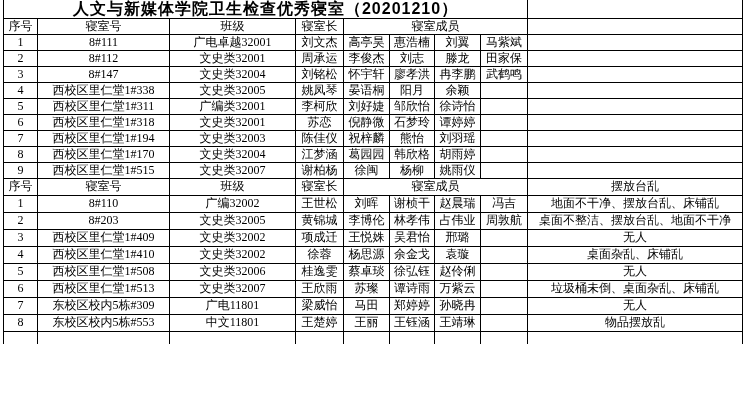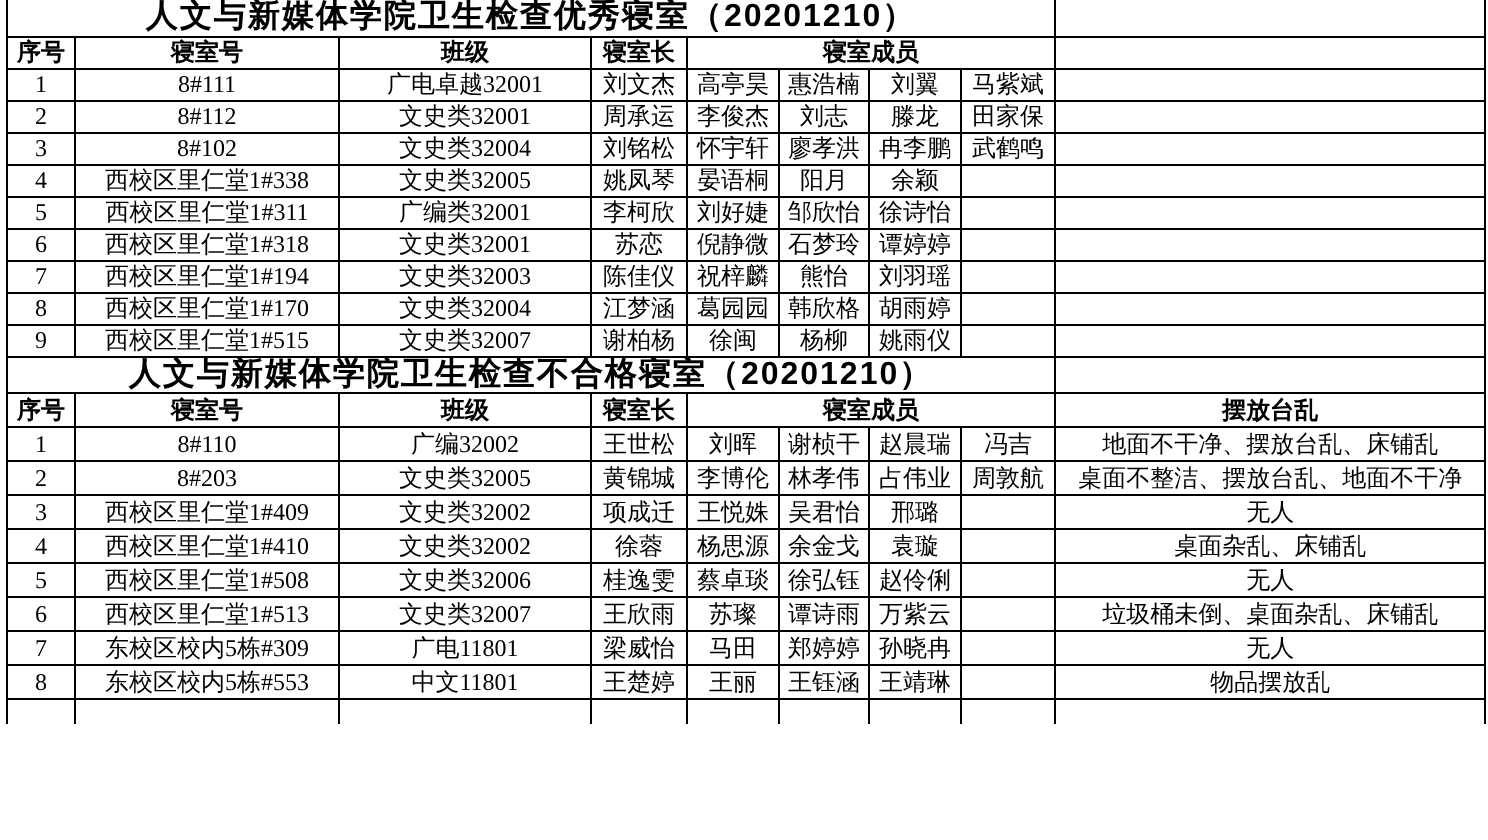--- a/index.html
+++ b/index.html
@@ -39,21 +39,21 @@
     height: 27px;
     border: 1px solid #000;
   }
   .t1 tr.title-row td { border-top: none; }
   td.title-cell {
     font-family: "Liberation Sans", "DejaVu Sans", sans-serif;
     font-weight: bold;
     font-size: 16px;
     letter-spacing: 1px;
   }
-  tr.header-row td { height: 26px; font-weight: bold; }
+  tr.header-row td { height: 26px; }
   .t1 tbody td { height: 15px; }
   .t2 tbody td { height: 16px; }
   tr.cutoff-row td { height: 12px; border-bottom: none; }
 </style>
 </head>
 <body>
 
 <div class="sheet">
 
   <table class="t1">
@@ -100,21 +100,21 @@
           <td>文史类32001</td>
           <td>周承运</td>
           <td>李俊杰</td>
           <td>刘志</td>
           <td>滕龙</td>
           <td>田家保</td>
           <td></td>
         </tr>
         <tr>
           <td>3</td>
-          <td>8#102</td>
+          <td>8#147</td>
           <td>文史类32004</td>
           <td>刘铭松</td>
           <td>怀宇轩</td>
           <td>廖孝洪</td>
           <td>冉李鹏</td>
           <td>武鹤鸣</td>
           <td></td>
         </tr>
         <tr>
           <td>4</td>
@@ -191,24 +191,20 @@
         <col style="width:132px">
         <col style="width:126px">
         <col style="width:48px">
       <col style="width:46px">
         <col style="width:45px">
         <col style="width:46px">
         <col style="width:47px">
       <col style="width:215px">
     </colgroup>
     <tbody>
-        <tr class="title-row">
-      <td colspan="8" class="title-cell">人文与新媒体学院卫生检查不合格寝室（20201210）</td>
-      <td></td>
-    </tr>
     <tr class="header-row">
       <td>序号</td>
       <td>寝室号</td>
       <td>班级</td>
       <td>寝室长</td>
       <td colspan="4">寝室成员</td>
       <td>摆放台乱</td>
     </tr>
     </tbody>
       <tbody>

